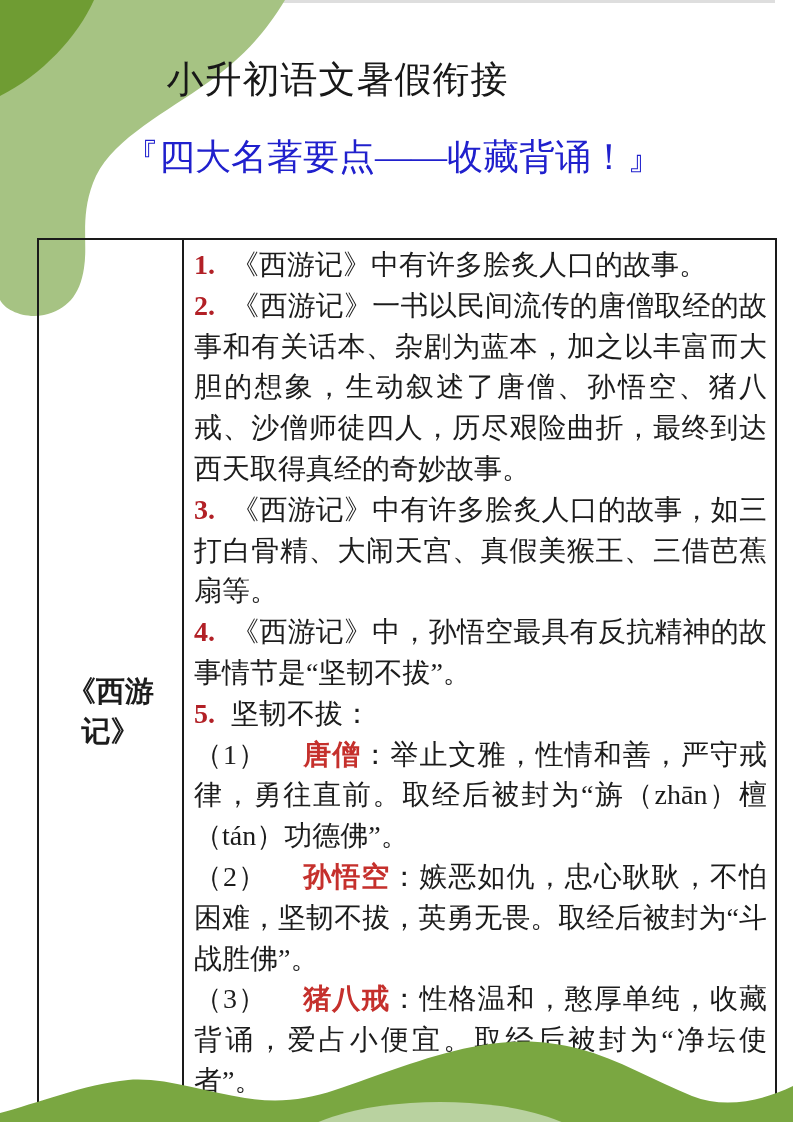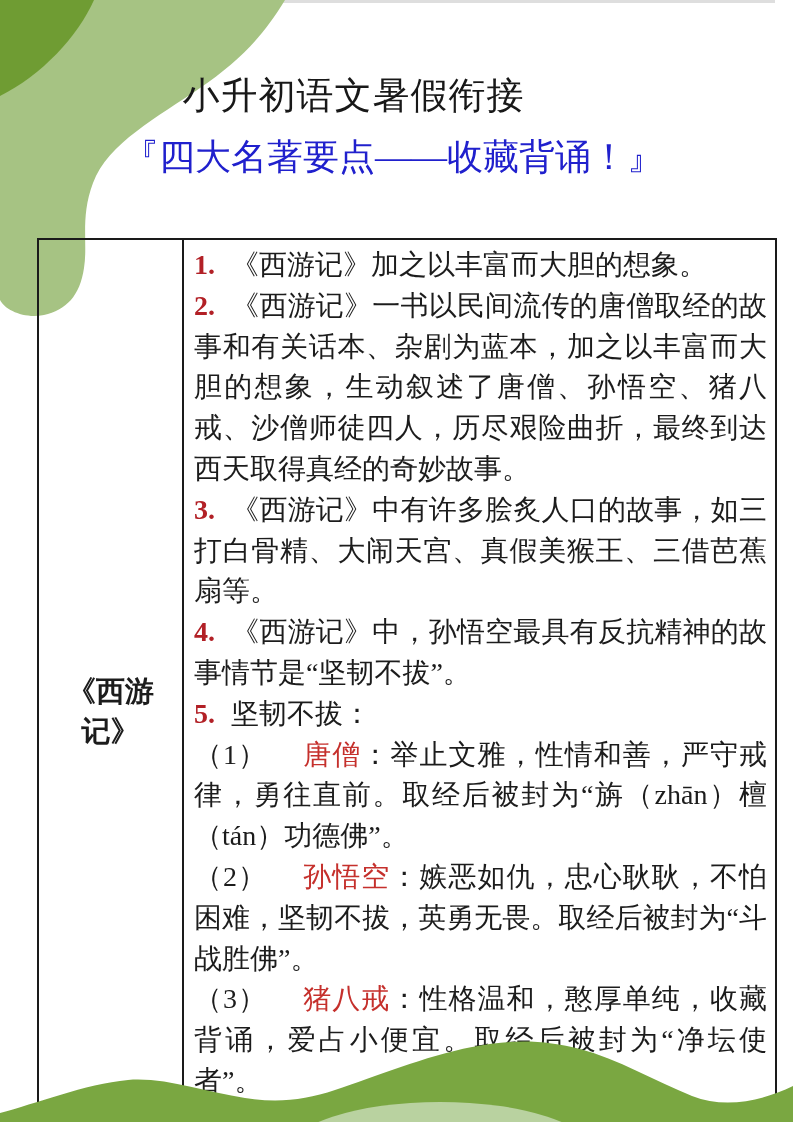--- a/index.html
+++ b/index.html
@@ -12,21 +12,21 @@
     font-family:"Liberation Serif","DejaVu Serif",serif;
     color:#1c1c1c;
   }
   .top-gray-line{
     position:absolute;top:0;left:95px;width:680px;height:3px;
     background:#c8c8c8;opacity:.6;z-index:0;
   }
   .corner-decor{position:absolute;top:0;left:0;z-index:1;}
   .bottom-wave{position:absolute;bottom:0;left:0;z-index:3;}
   .title{
-    position:absolute;top:55px;left:0;width:675px;margin:16px;
+    position:absolute;top:55px;left:0;width:675px;margin:0;
     text-align:center;font-size:37px;font-weight:400;
     letter-spacing:1px;color:#181818;z-index:2;
   }
   .subtitle{
     position:absolute;top:133px;left:0;width:786px;margin:0;
     text-align:center;font-size:36px;font-weight:400;
     color:var(--subtitle-blue,#2020cd);z-index:2;
   }
   table.notes-table{
     position:absolute;left:37px;top:238px;z-index:1;
@@ -44,21 +44,21 @@
     font-size:28px;line-height:40.8px;
     text-align:justify;
   }
   .content-cell p{margin:0;}
   .num{
     color:var(--number-red,#b22026);
     font-weight:bold;margin-right:16px;
   }
   .cname{
     color:var(--name-red,#c5302c);
-    font-weight:normal;
+    font-weight:bold;
     margin-left:36px;
   }
   svg [data-name]{pointer-events:none;}
 </style>
 </head>
 <body>
 
 <div class="page" data-name="worksheet-page">
 
   <div class="top-gray-line" data-name="top-edge-line"></div>
@@ -71,21 +71,21 @@
   <h1 class="title" data-name="page-title">小升初语文暑假衔接</h1>
   <h2 class="subtitle" data-name="page-subtitle">『四大名著要点——收藏背诵！』</h2>
 
   <table class="notes-table" data-name="notes-table">
     <tbody>
         <tr data-name="table-row">
       <td class="book-cell" data-name="book-title-cell">
         <span data-name="book-title">《西游记》</span>
       </td>
       <td class="content-cell" data-name="content-cell">
-        <p class="item" data-name="list-item"><span class="num" data-name="item-number">1.</span><span data-name="item-text">《西游记》加之以丰富而大胆的想象。</span></p>
+        <p class="item" data-name="list-item"><span class="num" data-name="item-number">1.</span><span data-name="item-text">《西游记》中有许多脍炙人口的故事。</span></p>
         <p class="item" data-name="list-item"><span class="num" data-name="item-number">2.</span><span data-name="item-text">《西游记》一书以民间流传的唐僧取经的故事和有关话本、杂剧为蓝本，加之以丰富而大胆的想象，生动叙述了唐僧、孙悟空、猪八戒、沙僧师徒四人，历尽艰险曲折，最终到达西天取得真经的奇妙故事。</span></p>
         <p class="item" data-name="list-item"><span class="num" data-name="item-number">3.</span><span data-name="item-text">《西游记》中有许多脍炙人口的故事，如三打白骨精、大闹天宫、真假美猴王、三借芭蕉扇等。</span></p>
         <p class="item" data-name="list-item"><span class="num" data-name="item-number">4.</span><span data-name="item-text">《西游记》中，孙悟空最具有反抗精神的故事情节是“坚韧不拔”。</span></p>
         <p class="item" data-name="list-item"><span class="num" data-name="item-number">5.</span><span data-name="item-text">坚韧不拔：</span></p>
         <p class="item kai" data-name="character-item"><span data-name="character-index">（1）</span><span class="cname" data-name="character-name">唐僧</span><span data-name="character-colon">：</span><span data-name="character-desc">举止文雅，性情和善，严守戒律，勇往直前。取经后被封为“旃（zhān）檀（tán）功德佛”。</span></p>
         <p class="item kai" data-name="character-item"><span data-name="character-index">（2）</span><span class="cname" data-name="character-name">孙悟空</span><span data-name="character-colon">：</span><span data-name="character-desc">嫉恶如仇，忠心耿耿，不怕困难，坚韧不拔，英勇无畏。取经后被封为“斗战胜佛”。</span></p>
         <p class="item kai" data-name="character-item"><span data-name="character-index">（3）</span><span class="cname" data-name="character-name">猪八戒</span><span data-name="character-colon">：</span><span data-name="character-desc">性格温和，憨厚单纯，收藏背诵，爱占小便宜。取经后被封为“净坛使者”。</span></p>
         <p class="item kai" data-name="character-item"><span data-name="character-index">（4）</span><span class="cname" data-name="character-name">沙僧</span><span data-name="character-colon">：</span><span data-name="character-desc">任劳任怨，忠厚诚恳。取经后被封为“金身罗汉”。</span></p>
       </td>
     </tr>

